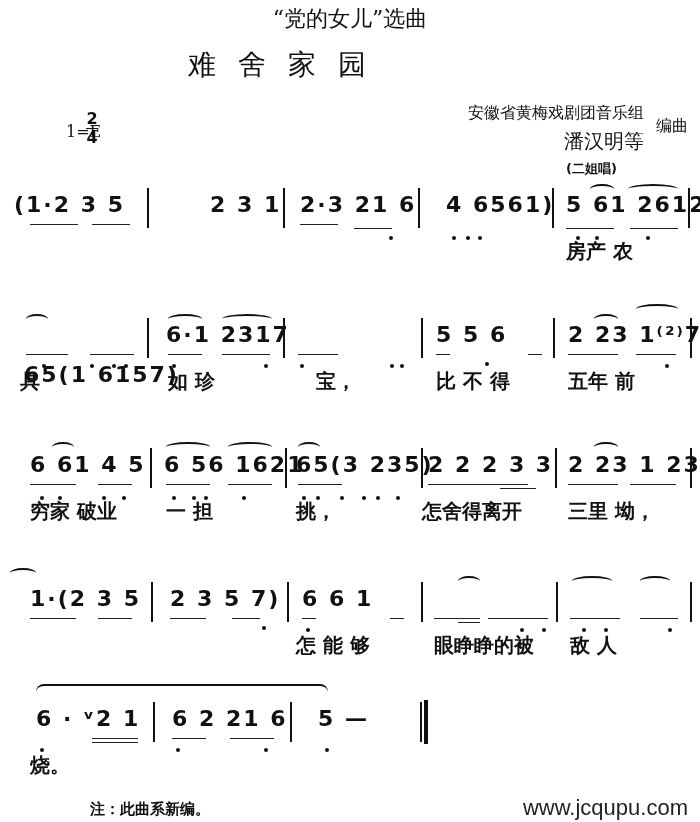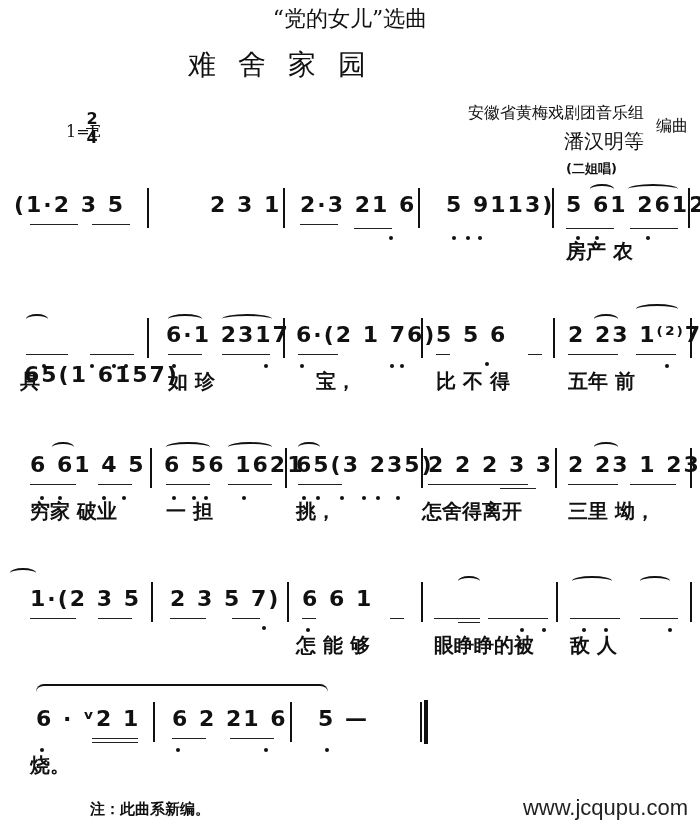--- a/index.html
+++ b/index.html
@@ -45,21 +45,21 @@
 <div class="abs role">(二姐唱)</div>
 
 <div class="row" style="top:188px;">
   <div class="notes">
     <span class="measure" style="left:14px;">(1·2  3 5</span>
     <div class="bar" style="left:147px;"></div>
     <span class="measure" style="left:174px;margin-left:36px;">2  3  1</span>
     <div class="bar" style="left:283px;"></div>
     <span class="measure" style="left:300px;">2·3  21 6</span>
     <div class="bar" style="left:418px;"></div>
-    <span class="measure" style="left:446px;">5   9113)</span>
+    <span class="measure" style="left:446px;">4   6561)</span>
     <div class="bar" style="left:552px;"></div>
     <span class="measure" style="left:566px;">5 61  2612</span>
     <div class="bar" style="left:688px;"></div>
     <div class="ul" style="left:30px;top:36px;width:48px;"></div>
     <div class="ul" style="left:92px;top:36px;width:38px;"></div>
     <div class="ul" style="left:300px;top:36px;width:38px;"></div>
     <div class="ul" style="left:354px;top:40px;width:38px;"></div>
     <div class="ul" style="left:566px;top:40px;width:48px;"></div>
     <div class="ul" style="left:630px;top:40px;width:48px;"></div>
     <div class="arc" style="left:590px;top:-4px;width:24px;"></div>
@@ -74,21 +74,20 @@
   </div>
   <div class="lyrics" style="left:566px;">房产  农</div>
 </div>
 
 <div class="row" style="top:318px;">
   <div class="notes">
     <span class="measure" style="left:24px;margin-top:40px;">65(1  6157)</span>
     <div class="bar" style="left:147px;"></div>
     <span class="measure" style="left:166px;">6·1  2317</span>
     <div class="bar" style="left:283px;"></div>
-    <span class="measure" style="left:296px;">6·(2  1 76)</span>
     <div class="bar" style="left:421px;"></div>
     <span class="measure" style="left:436px;">5  5  6</span>
     <div class="bar" style="left:553px;"></div>
     <span class="measure" style="left:568px;">2 23  1⁽²⁾7</span>
     <div class="bar" style="left:690px;"></div>
     <div class="arc" style="left:26px;top:-4px;width:22px;"></div>
     <div class="arc" style="left:168px;top:-4px;width:34px;"></div>
     <div class="arc" style="left:222px;top:-4px;width:50px;"></div>
     <div class="arc" style="left:594px;top:-4px;width:24px;"></div>
     <div class="arc" style="left:636px;top:-14px;width:42px;"></div>

